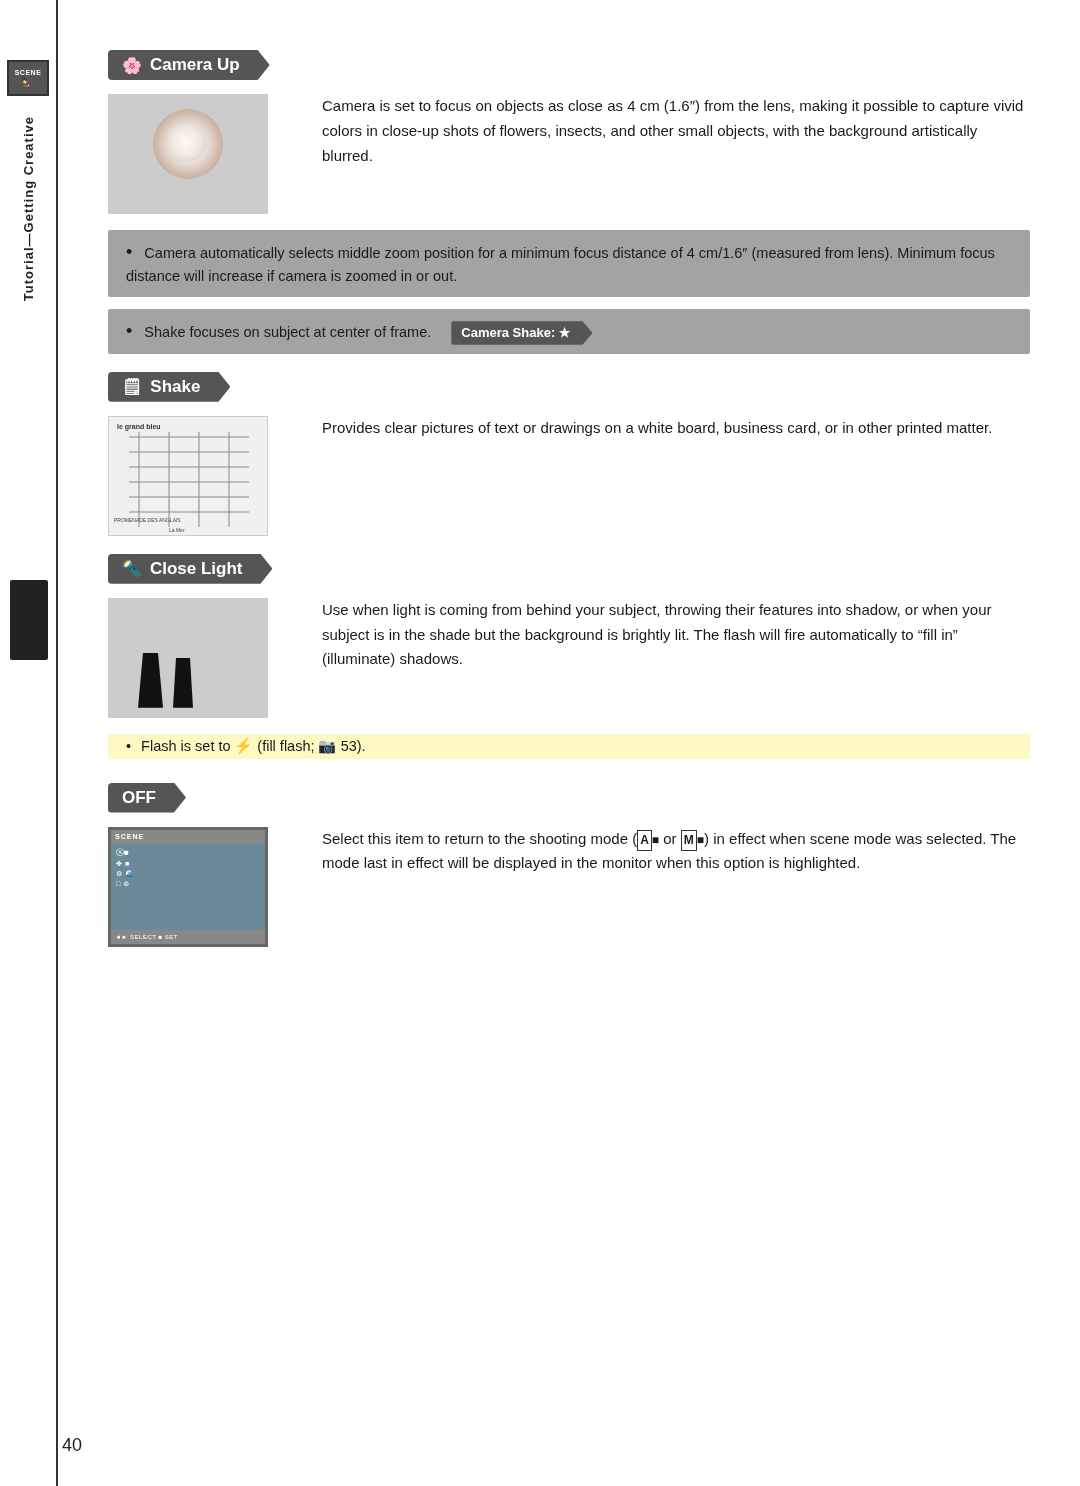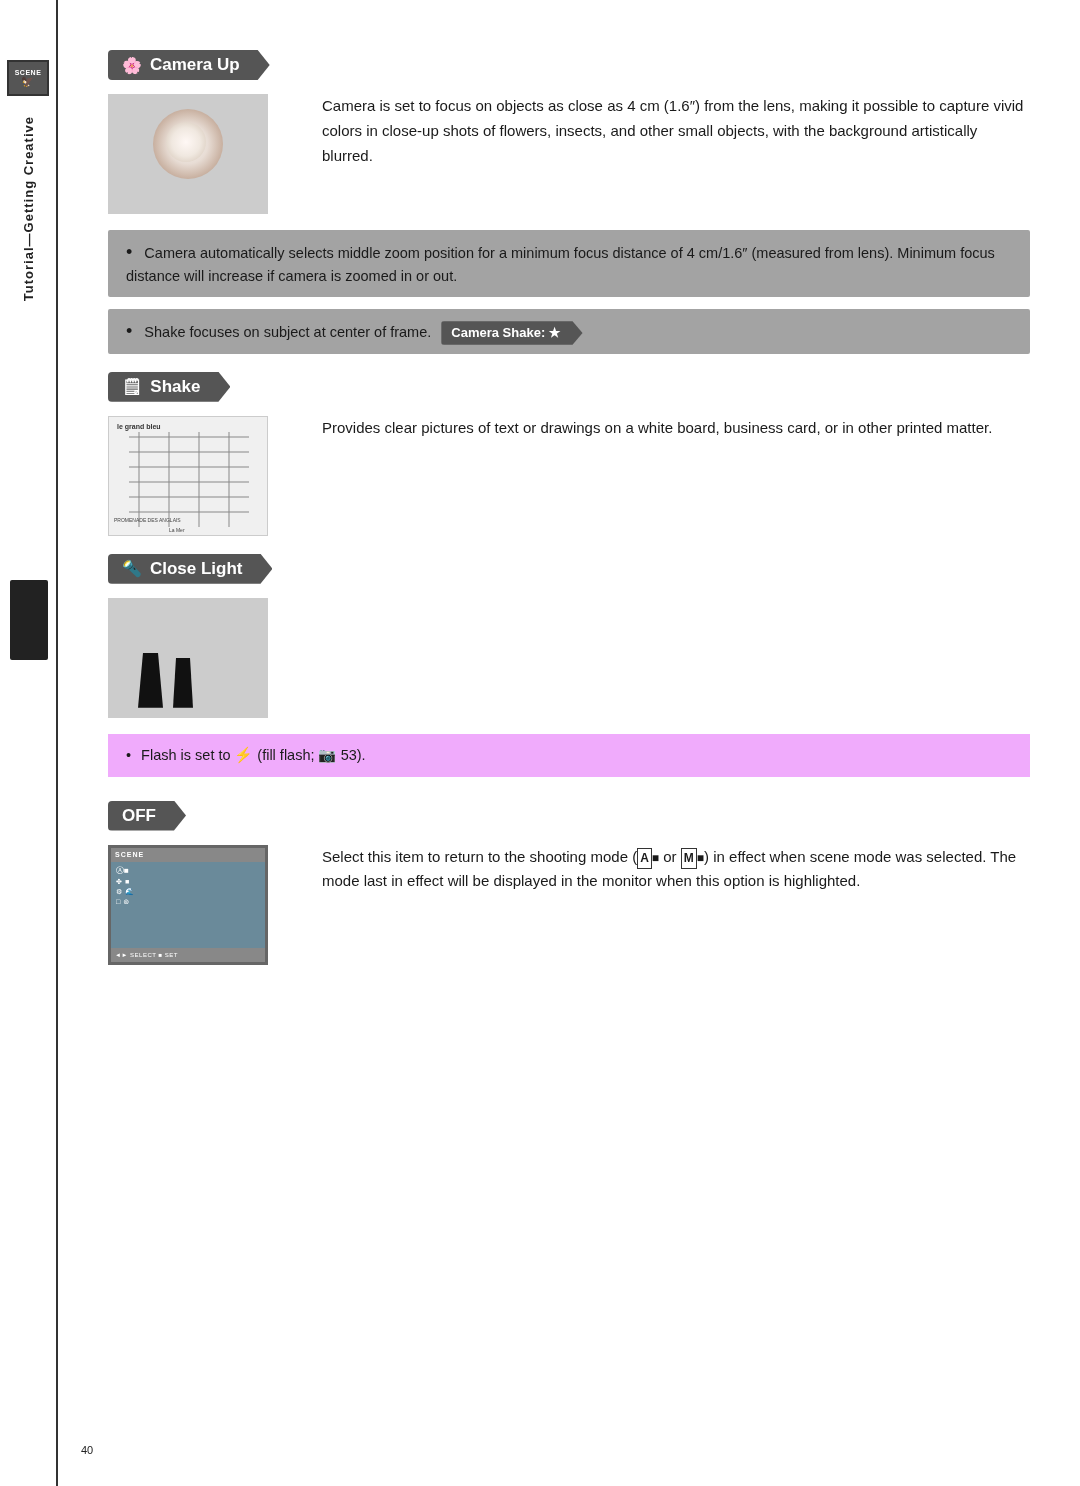--- a/index.html
+++ b/index.html
@@ -255,55 +255,55 @@
       color: #1a1a1a;
       margin-left: 36px;
     }
 
     .content-text {
       flex: 1;
     }
 
     
     .flash-row {
-      background: #f0abfc;
-      padding: 10px 18px;
+      background: #fef9c3;
+      padding: 1px 18px;
       font-size: 14.5px;
       line-height: 1.5;
       margin-bottom: 24px;
     }
 
     .flash-sym {
       display: inline-block;
       font-weight: bold;
       font-size: 15px;
     }
 
     
     .page-number {
       position: absolute;
       bottom: 30px;
       left: 58px;
-      font-size: 11px;
+      font-size: 18px;
       color: #222;
-      padding-left: 23px;
+      padding-left: 4px;
     }
 
     .inline-badge {
       display: inline-flex;
       align-items: center;
       background: #555;
       color: #fff;
       font-size: 13px;
       font-weight: bold;
       padding: 2px 12px 2px 10px;
       border-radius: 3px;
       clip-path: polygon(0 0, calc(100% - 10px) 0, 100% 50%, calc(100% - 10px) 100%, 0 100%);
       padding-right: 22px;
-      margin-left: 6px;
+      margin-left: 16px;
       vertical-align: middle;
     }
 
     
     .sidebar-black-bar {
       width: 38px;
       height: 80px;
       background: #222;
       position: absolute;
       top: 580px;
@@ -386,20 +386,23 @@
 
   <div class="section-gap">
     <div class="section-header">
       <span class="icon">🔦</span>
       <span>Close Light</span>
     </div>
 
     <div class="content-block">
       <div class="thumb thumb-backlight">
         
+      </div>
+      <div class="content-text">
+        <p class="body-text">Use when light is coming from behind your subject, throwing their features into shadow, or when your subject is in the shade but the background is brightly lit. The flash will fire automatically to “fill in” (illuminate) shadows.</p>
       </div>
     </div>
 
     <div class="flash-row">
       <span style="margin-right:6px;">•</span>
       <span>Flash is set to <span class="flash-sym">⚡</span> (fill flash; <span>📷</span> 53).</span>
     </div>
   </div>
 
   <div class="section-gap">

